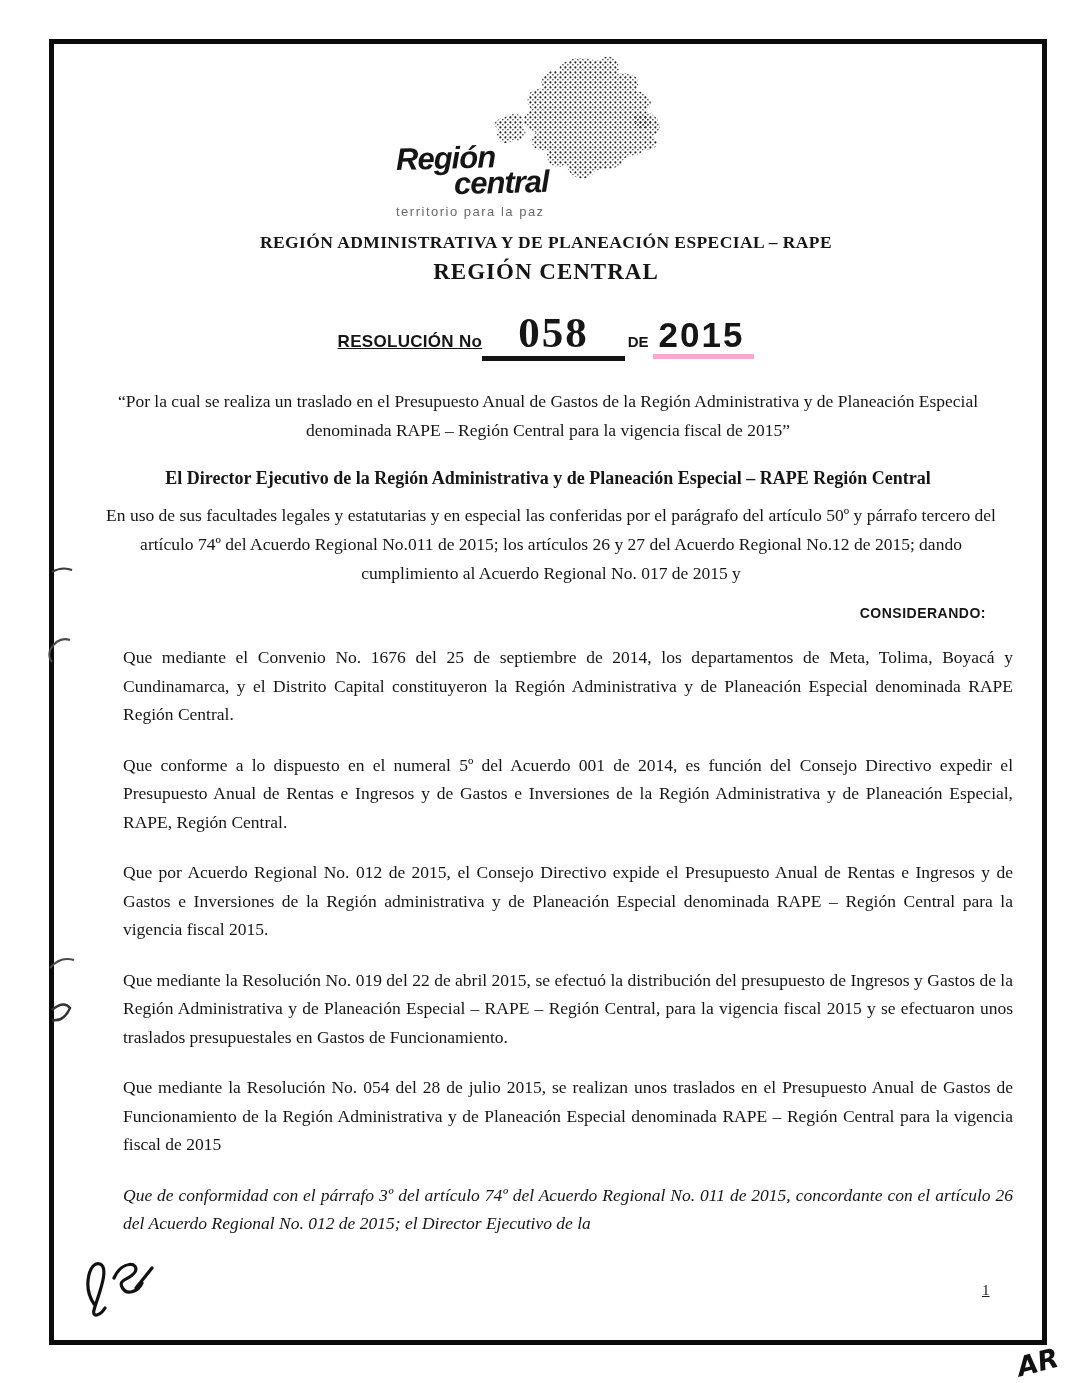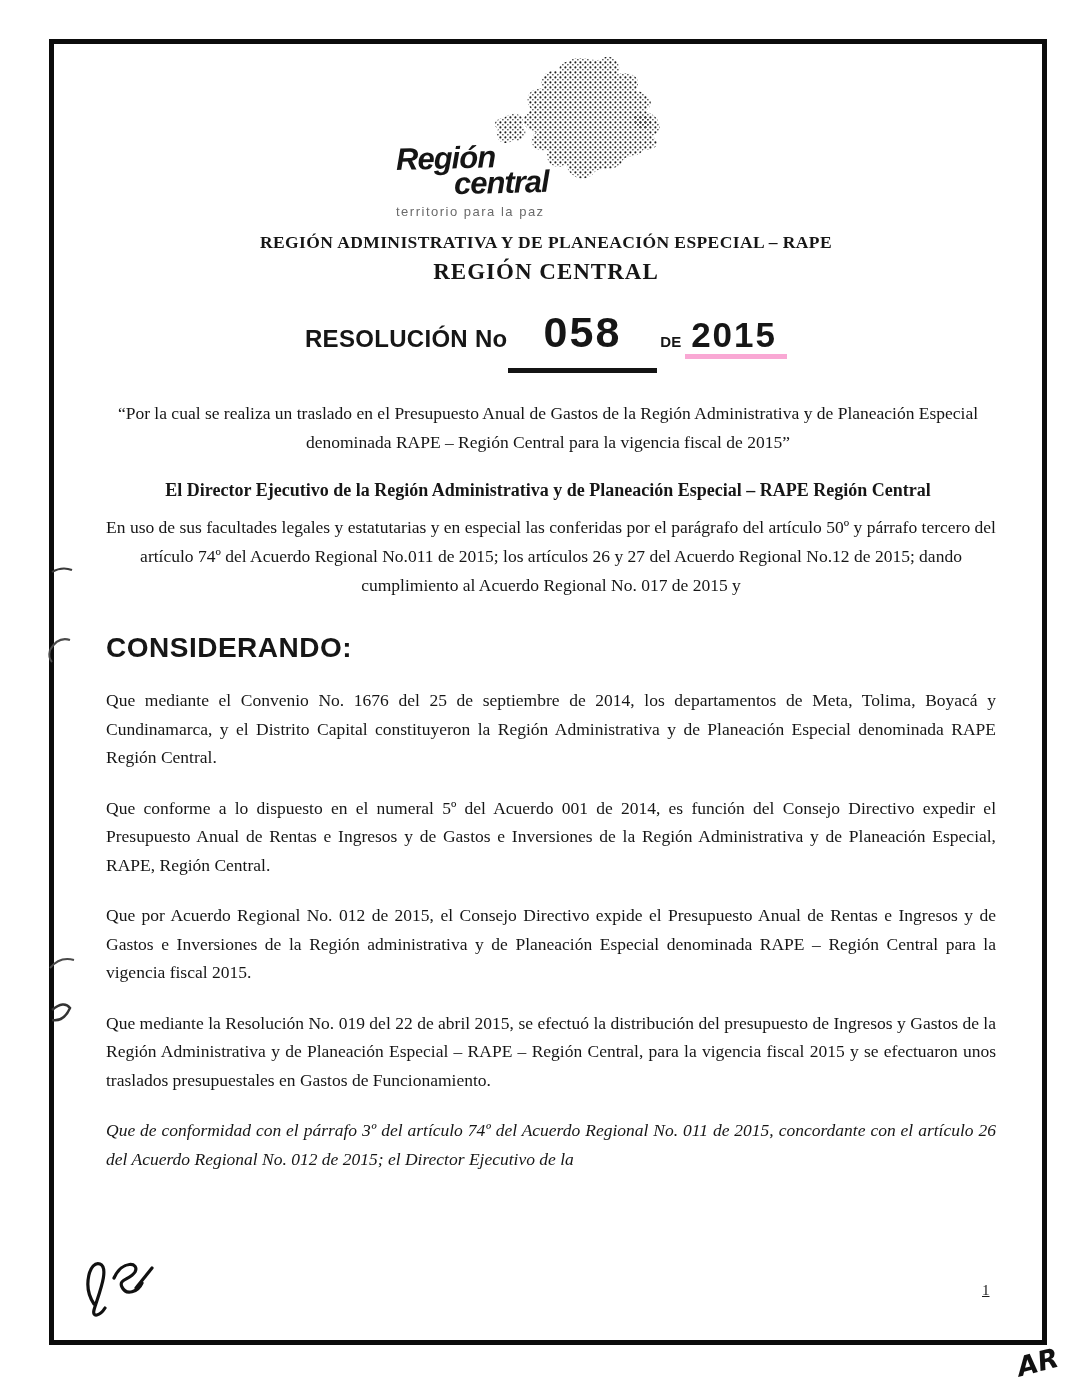--- a/index.html
+++ b/index.html
@@ -30,49 +30,49 @@
   
   .hdr { text-align:center; margin-top:16px; }
   .hdr-line1 { font-weight:bold; font-size:17.5px; letter-spacing:.4px; }
   .hdr-line2 { font-weight:bold; font-size:23px; letter-spacing:1px; margin-top:6px; }
 
   
   .res-row {
     margin-top:26px; display:flex; justify-content:center; align-items:baseline;
     font-family:"Liberation Sans", sans-serif; font-weight:bold;
   }
-  .res-label { font-size:24px; letter-spacing:.3px; }
+  .res-label { font-size:17px; letter-spacing:.3px;text-decoration:underline; }
   .res-number {
-    font-size:43px; line-height:1; padding:0 36px 14px 36px;
-    border-bottom:5px solid #141414; letter-spacing:2px;
+    font-size:43px; line-height:1; padding:0 36px 2px 36px;
+    border-bottom:5px solid #141414; letter-spacing:2px;font-family:Liberation Serif, serif;
   }
   .res-de { font-size:15px; margin:0 4px 0 3px; }
   .res-year {
     font-size:35px; line-height:1; padding:0 10px 2px 6px;
     border-bottom:5px solid #f9a8d4; letter-spacing:2px;
   }
 
   .subject {
     margin:26px auto 9px auto; width:884px; text-align:center;
     font-size:17.5px; line-height:28.5px;
   }
   .authority {
     margin:20px auto 0 auto; width:884px; text-align:center; font-weight:bold;
     font-size:18px; line-height:29px;
   }
   .preamble {
     margin:8px auto 0 auto; width:890px; text-align:center;
     font-size:17.5px; line-height:29px;
   }
   .considerando {
-    margin-top:32px; text-align:left; font-family:"Liberation Sans", sans-serif;
-    font-weight:bold; font-size:28px; letter-spacing:.5px;
+    margin-top:17px; text-align:right; font-family:"Liberation Sans", sans-serif;
+    font-weight:bold; font-size:14px; letter-spacing:.5px;
   }
   .body-p {
-    margin:22px 0 0 0; width:890px; text-align:justify;
+    margin:22px 0 0 17px; width:890px; text-align:justify;
     font-size:17.5px; line-height:28.5px;
   }
   .body-p:last-of-type { text-align:justify;font-style:italic; }
 
   
   .page-number {
     position:absolute; left:982px; top:1282px; font-size:15px;
     text-decoration:underline; color:#1b1b1b;
   }
   .sig-squiggle { position:absolute; left:78px; top:1252px; }
@@ -126,20 +126,21 @@
       <div class="authority">El Director Ejecutivo de la Región Administrativa y de Planeación Especial – RAPE Región Central</div>
 
       <div class="preamble">En uso de sus facultades legales y estatutarias y en especial las conferidas por el parágrafo del artículo 50º y párrafo tercero del artículo 74º del Acuerdo Regional No.011 de 2015;  los artículos 26 y 27 del Acuerdo Regional No.12 de 2015; dando cumplimiento al Acuerdo Regional No. 017 de 2015 y</div>
 
       <div class="considerando">CONSIDERANDO:</div>
 
       <p class="body-p">Que mediante el Convenio No. 1676 del 25 de septiembre de 2014, los departamentos de Meta, Tolima, Boyacá y Cundinamarca, y el Distrito Capital constituyeron la Región Administrativa y de Planeación Especial denominada RAPE Región Central.</p>
       <p class="body-p">Que conforme a lo dispuesto en el numeral 5º del Acuerdo 001 de 2014, es función del Consejo Directivo expedir el Presupuesto Anual de Rentas e Ingresos y de Gastos e Inversiones de la Región Administrativa y de Planeación Especial, RAPE, Región Central.</p>
       <p class="body-p">Que por Acuerdo Regional No. 012 de 2015, el Consejo Directivo expide el Presupuesto Anual de Rentas e Ingresos y de Gastos e Inversiones de la Región administrativa y de Planeación Especial denominada RAPE – Región Central para la vigencia fiscal 2015.</p>
       <p class="body-p">Que mediante la Resolución No. 019 del 22 de abril 2015, se efectuó la distribución del presupuesto de Ingresos y Gastos de la Región Administrativa y de Planeación Especial – RAPE – Región Central, para la vigencia fiscal 2015 y se efectuaron unos traslados presupuestales en Gastos de Funcionamiento.</p>
+      <p class="body-p">Que mediante la Resolución No. 054 del 28 de julio 2015, se realizan unos traslados en el Presupuesto Anual de Gastos de Funcionamiento de la Región Administrativa y de Planeación Especial denominada RAPE – Región Central para la vigencia fiscal de 2015</p>
       <p class="body-p">Que de conformidad con el párrafo 3º del artículo 74º del Acuerdo Regional No. 011 de 2015, concordante con el artículo 26 del Acuerdo Regional No. 012 de 2015; el Director Ejecutivo de la</p>
     </div>
   </div>
 
   <svg class="edge-artifacts" width="60" height="500" viewBox="0 0 60 500">
     <path d="M14,32 Q24,26 34,30" stroke="#3a3a3a" stroke-width="2" fill="none"></path>
     <path d="M12,110 Q20,96 32,100 M12,110 Q10,118 14,122" stroke="#4a4a4a" stroke-width="2" fill="none"></path>
     <path d="M12,428 Q22,416 36,420" stroke="#4a4a4a" stroke-width="2" fill="none"></path>
     <path d="M14,470 Q26,460 32,468 Q26,482 14,480" stroke="#333" stroke-width="2.5" fill="none"></path>
   </svg>

